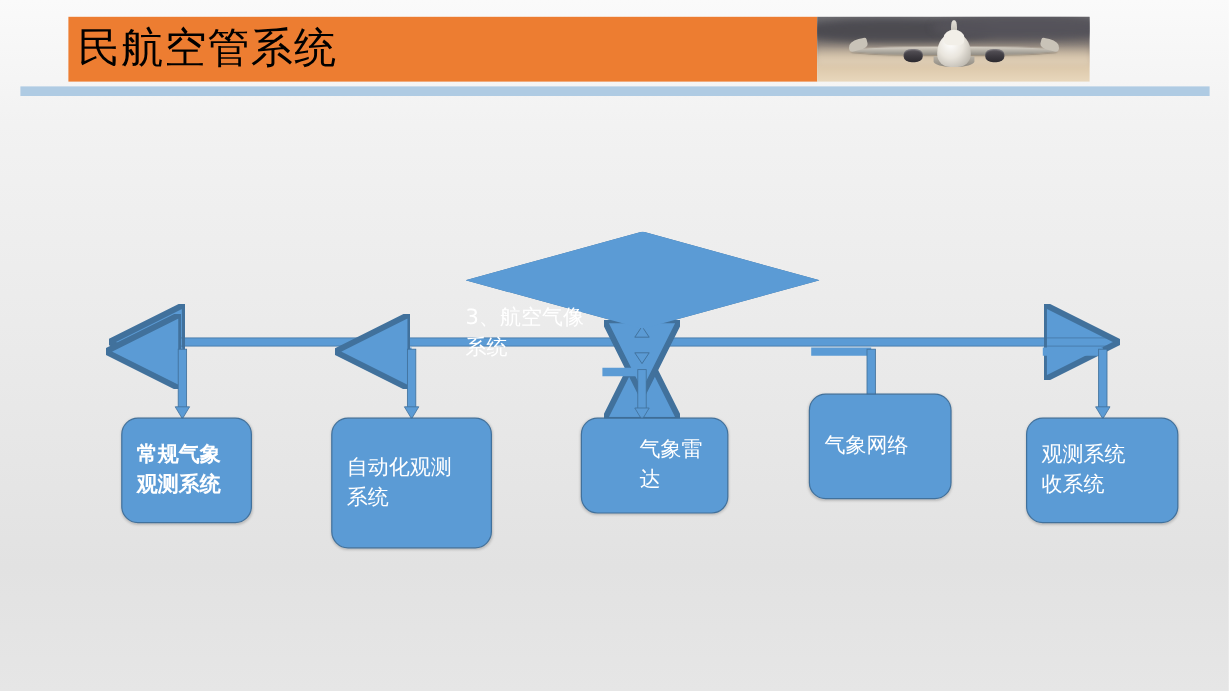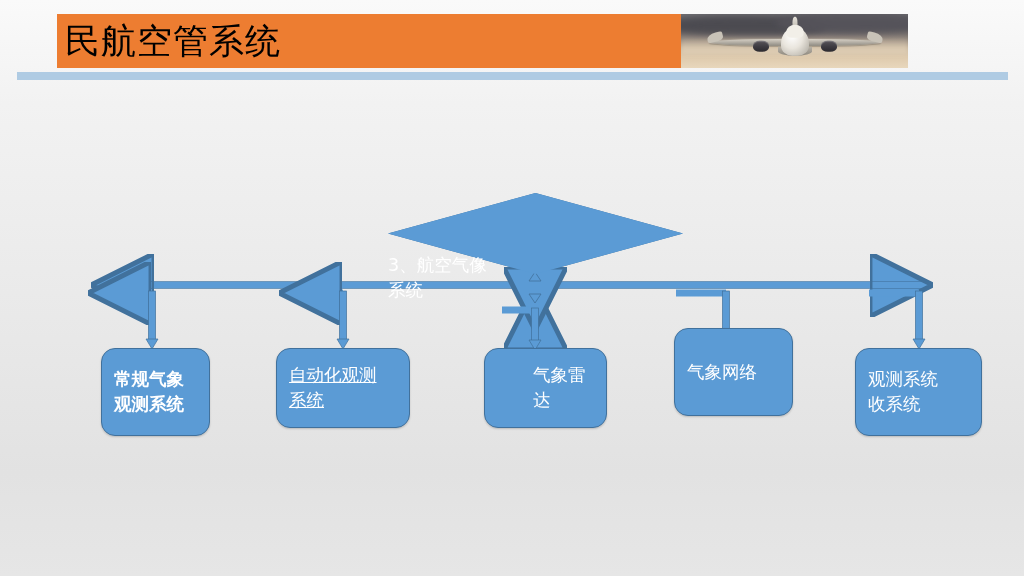--- a/index.html
+++ b/index.html
@@ -322,21 +322,21 @@
       <div class="shape"></div>
       <div class="dlabel">3、航空气像
 系统</div>
     </div>
 
     <div class="node" style="left:101px; top:348px; width:109px; height:88px;font-weight:bold;">
       <span class="node-label">常规气象
 观测系统</span>
     </div>
 
-    <div class="node" style="left:276px; top:348px; width:134px; height:80px;text-decoration:underline;">
+    <div class="node" style="left:276px; top:348px; width:134px; height:109px;">
       <span class="node-label">自动化观测
 系统</span>
     </div>
 
     <div class="node" style="left:484px; top:348px; width:123px; height:80px;padding-left:36px;">
       <span class="node-label">气象雷达</span>
     </div>
 
     <div class="node" style="left:674px; top:328px; width:119px; height:88px;">
       <span class="node-label">气象网络</span>

